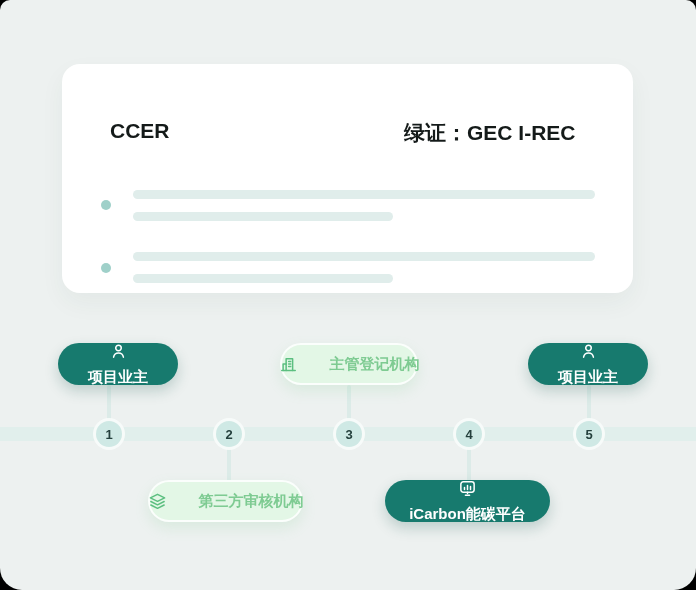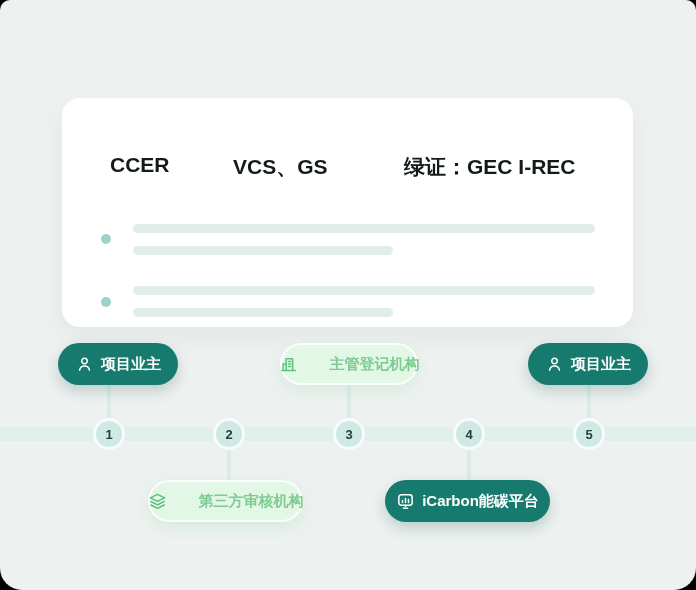--- a/index.html
+++ b/index.html
@@ -2,21 +2,21 @@
 <html style="--page-bg: #edf1f0; --dark-pill: #177a6e; --light-pill-bg: #e3f7e6; --light-pill-text: #7ecb92; --light-pill-icon: #5cbf80; --skeleton-bar: #e0edeb; --bullet-dot: #9fd0c9; --timeline-band: #e1efec; --connector: #dcebe8; --badge-bg: #cfe9e5; --badge-text: #24403d;"><head>
 <meta charset="utf-8">
 <style>
   html,body{margin:0;padding:0;background:#000;}
   body{width:696px;height:590px;overflow:hidden;font-family:"Liberation Sans","DejaVu Sans",sans-serif;}
   .page{position:relative;width:696px;height:590px;background:var(--page-bg,#edf1f0);
         border-radius:10px 10px 22px 22px;overflow:hidden;}
 
   
   .card{position:absolute;left:62px;top:64px;width:571px;height:229px;background:#fff;
-        border-radius:18px;box-shadow:0 10px 25px rgba(40,70,65,.05);margin-top:34px;}
+        border-radius:18px;box-shadow:0 10px 25px rgba(40,70,65,.05);}
   .hdr{position:absolute;top:55px;font-size:21px;font-weight:600;color:#141a19;white-space:nowrap;}
   .hdr.h0{left:48px}.hdr.h1{left:171px}.hdr.h2{left:342px}
   .bullet-dot{position:absolute;left:39px;width:10px;height:10px;border-radius:50%;
         background:var(--bullet-dot,#9fd0c9);}
   .g1 .bullet-dot{top:136px}.g2 .bullet-dot{top:199px}
   .bar{position:absolute;left:71px;height:9px;border-radius:5px;background:var(--skeleton-bar,#e0edeb);}
   .g1 .bar.long{top:126px;width:462px}.g1 .bar.short{top:148px;width:260px}
   .g2 .bar.long{top:188px;width:462px}.g2 .bar.short{top:210px;width:260px}
 
   
@@ -30,41 +30,40 @@
   .badge{position:absolute;top:421px;width:26px;height:26px;border-radius:50%;
         background:var(--badge-bg,#cfe9e5);color:var(--badge-text,#24403d);
         font-size:13px;font-weight:700;display:flex;align-items:center;justify-content:center;
         box-shadow:0 0 0 3px rgba(248,251,250,.95);z-index:2;}
   .bg1{left:96px}.bg2{left:216px}.bg3{left:336px}.bg4{left:456px}.bg5{left:576px}
 
   
   .pill{position:absolute;height:42px;border-radius:21px;display:flex;align-items:center;
         justify-content:center;gap:7px;font-size:15px;font-weight:600;box-sizing:border-box;
         white-space:nowrap;z-index:2;}
-  .pill.dark{background:var(--dark-pill,#177a6e);color:#fff;box-shadow:0 6px 14px rgba(16,84,75,.22);}
+  .pill.dark{background:var(--dark-pill,#177a6e);color:#fff;box-shadow:0 6px 14px rgba(16,84,75,.22);flex-direction:column;}
   .pill.light{background:var(--light-pill-bg,#e3f7e6);color:var(--light-pill-text,#7ecb92);
         border:2px solid rgba(255,255,255,.85);box-shadow:0 6px 14px rgba(126,203,146,.18);gap:32px;}
   .p1{left:58px;top:343px;width:120px}
   .p3{left:280px;top:343px;width:138px}
   .p5{left:528px;top:343px;width:120px}
   .p2{left:148px;top:480px;width:155px}
   .p4{left:385px;top:480px;width:165px}
   .icon{display:flex;align-items:center;justify-content:center;}
   .icon svg{width:19px;height:19px;stroke:currentColor;fill:none;
         stroke-width:1.9;stroke-linecap:round;stroke-linejoin:round;}
   .pill.light .icon{color:var(--light-pill-icon,#5cbf80);}
 </style>
 </head>
 <body>
 
 <div class="page">
 
   <div class="card">
     <span class="hdr h0">CCER</span>
-    <span class="hdr h1">VCS、GS</span>
     <span class="hdr h2">绿证：GEC I-REC</span>
 
     <div class="bullet-group g1">
       <span class="bullet-dot"></span>
       <div class="bar long"></div>
       <div class="bar short"></div>
     </div>
     <div class="bullet-group g2">
       <span class="bullet-dot"></span>
       <div class="bar long"></div>

